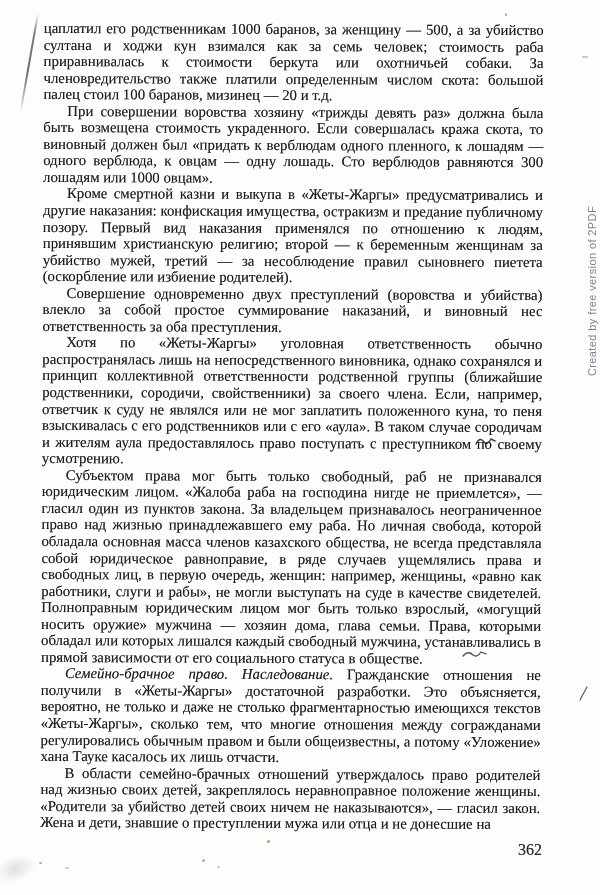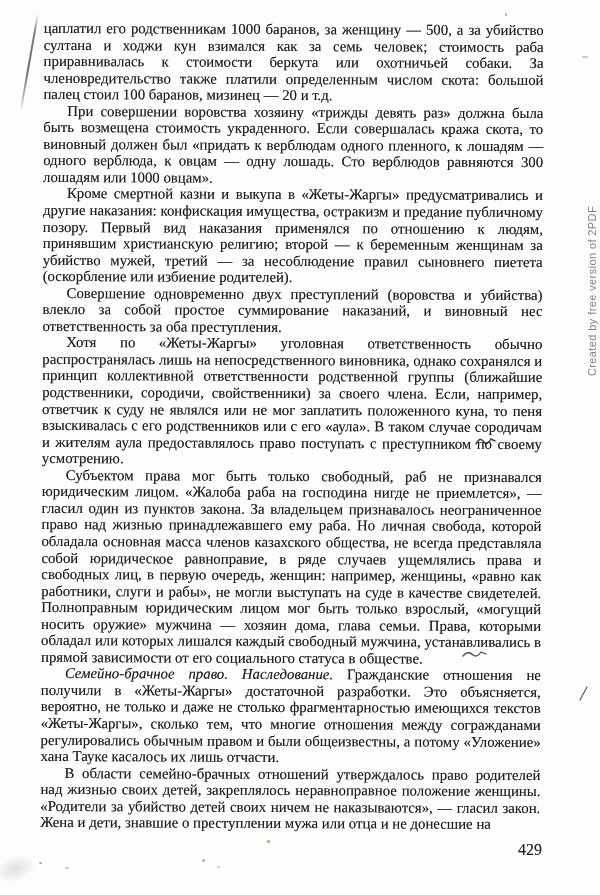--- a/index.html
+++ b/index.html
@@ -89,21 +89,21 @@
     <p>Совершение одновременно двух преступлений (воровства и убийства) влекло за собой простое суммирование наказаний, и виновный нес ответственность за оба преступления.</p>
     <p>Хотя по «Жеты-Жаргы» уголовная ответственность обычно распространялась лишь на непосредственного виновника, однако сохранялся и принцип коллективной ответственности родственной группы (ближайшие родственники, сородичи, свойственники) за своего члена. Если, например, ответчик к суду не являлся или не мог заплатить положенного куна, то пеня взыскивалась с его родственников или с его «аула». В таком случае сородичам и жителям аула предоставлялось право поступать с преступником по своему усмотрению.</p>
     <p>Субъектом права мог быть только свободный, раб не признавался юридическим лицом. «Жалоба раба на господина нигде не приемлется», — гласил один из пунктов закона. За владельцем признавалось неограниченное право над жизнью принадлежавшего ему раба. Но личная свобода, которой обладала основная масса членов казахского общества, не всегда представляла собой юридическое равноправие, в ряде случаев ущемлялись права и свободных лиц, в первую очередь, женщин: например, женщины, «равно как работники, слуги и рабы», не могли выступать на суде в качестве свидетелей. Полноправным юридическим лицом мог быть только взрослый, «могущий носить оружие» мужчина — хозяин дома, глава семьи. Права, которыми обладал или которых лишался каждый свободный мужчина, устанавливались в прямой зависимости от его социального статуса в обществе.</p>
     <p>
       <span class="lead-italic">Семейно-брачное право. Наследование.</span>
       <span>Гражданские отношения не получили в «Жеты-Жаргы» достаточной разработки. Это объясняется, вероятно, не только и даже не столько фрагментарностью имеющихся текстов «Жеты-Жаргы», сколько тем, что многие отношения между согражданами регулировались обычным правом и были общеизвестны, а потому «Уложение» хана Тауке касалось их лишь отчасти.</span>
     </p>
     <p>В области семейно-брачных отношений утверждалось право родителей над жизнью своих детей, закреплялось неравноправное положение женщины. «Родители за убийство детей своих ничем не наказываются», — гласил закон. Жена и дети, знавшие о преступлении мужа или отца и не донесшие на</p>
   </div>
 
-  <div class="pagenum">429</div>
+  <div class="pagenum">362</div>
 
   <div class="watermark">Created by free version of 2PDF</div>
 
   <div class="crease"></div>
 
   <svg class="pen-mark" style="left:475px; top:435px;" width="22" height="12">
     <path d="M1,9 Q5,1 9,7 Q12,11 16,4 L20,6" fill="none" stroke="rgba(30,30,30,0.85)" stroke-width="1.5" stroke-linecap="round"></path>
   </svg>
 
   <svg class="pen-mark" style="left:462px; top:648px;" width="26" height="11">

